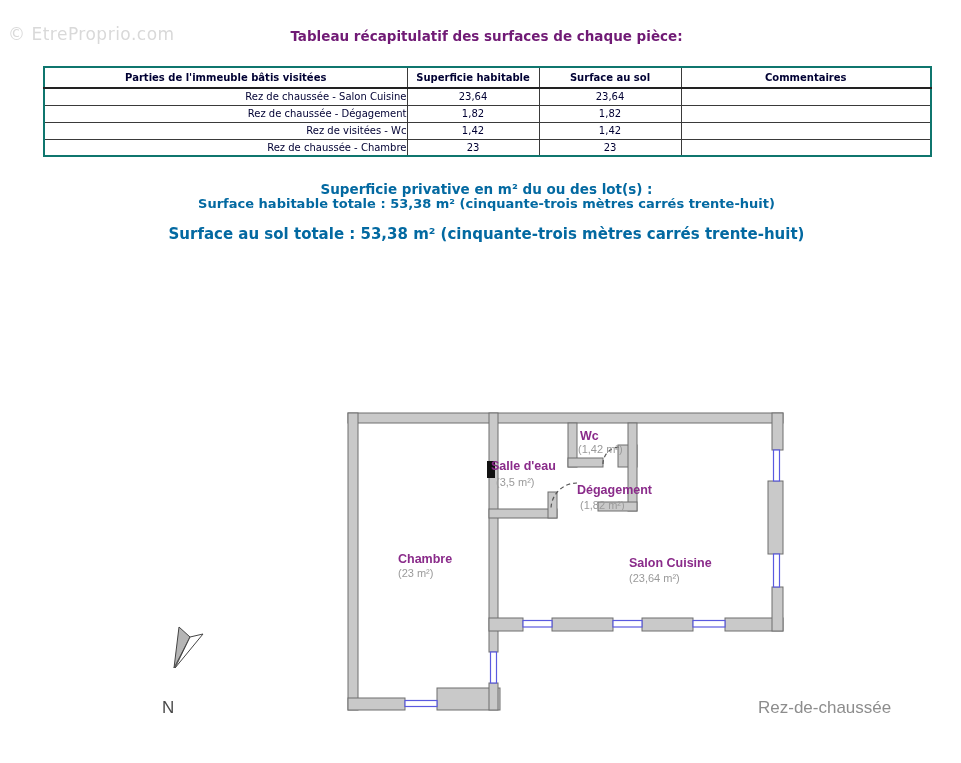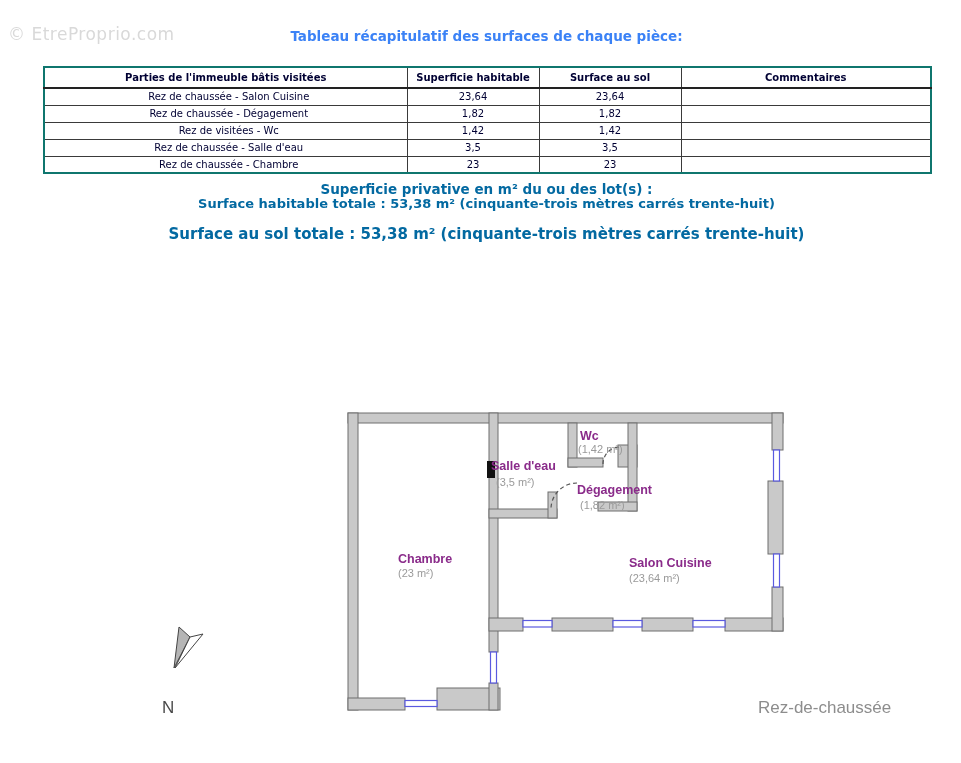--- a/index.html
+++ b/index.html
@@ -3,30 +3,30 @@
 <meta charset="utf-8">
 <style>
   * { margin:0; padding:0; box-sizing:border-box; }
   html,body { width:961px; height:763px; background:#fff; font-family:"DejaVu Sans", sans-serif; }
   #page { position:relative; width:961px; height:763px; background:#fff; overflow:hidden; }
 
   .watermark { position:absolute; left:8px; top:24px; font-size:17px; font-weight:normal;
                color:#d9d9d9; letter-spacing:.5px; }
 
   .doc-title { position:absolute; left:43px; top:28px; width:887px; text-align:center;
-               font-size:13.5px; font-weight:bold; color:#3b82f6; }
+               font-size:13.5px; font-weight:bold; color:#701a75; }
 
   table.surfaces { position:absolute; left:43px; top:66px; width:887px;
                    border-collapse:collapse; table-layout:fixed;
                    border:2px solid #0f766e; font-size:10px; color:#000033; }
   table.surfaces th { font-weight:bold; height:21px; border:1px solid #3a3a3a;
                       border-bottom:2px solid #222; text-align:center; }
   table.surfaces td { height:17px; border:1px solid #3a3a3a; text-align:center;
                       overflow:hidden; white-space:nowrap; }
-  table.surfaces td.partie { text-align:center; padding-left:6px; }
+  table.surfaces td.partie { text-align:right; padding-left:6px; }
 
   .summary { position:absolute; left:43px; width:887px; text-align:center; color:#0369a1; font-weight:bold; }
   .sum1 { top:181px; font-size:13.5px; }
   .sum2 { top:196px; font-size:13px; }
   .sum3 { top:225px; font-size:15px; }
 
   svg#plan { position:absolute; left:0; top:0; }
   .wall { fill:#c9c9c9; stroke:#6e6e6e; stroke-width:1; }
   .win  { fill:#ffffff; stroke:#5a5ae0; stroke-width:1.2; }
   .door { fill:none; stroke:#555; stroke-width:1.2; stroke-dasharray:4 3; }
@@ -69,26 +69,20 @@
       <tr>
         <td class="partie">Rez de chaussée - Dégagement</td>
         <td>1,82</td>
         <td>1,82</td>
         <td></td>
       </tr>
       <tr>
         <td class="partie">Rez de visitées - Wc</td>
         <td>1,42</td>
         <td>1,42</td>
-        <td></td>
-      </tr>
-      <tr>
-        <td class="partie">Rez de chaussée - Salle d'eau</td>
-        <td>3,5</td>
-        <td>3,5</td>
         <td></td>
       </tr>
       <tr>
         <td class="partie">Rez de chaussée - Chambre</td>
         <td>23</td>
         <td>23</td>
         <td></td>
       </tr>
     </tbody>
   </table>

